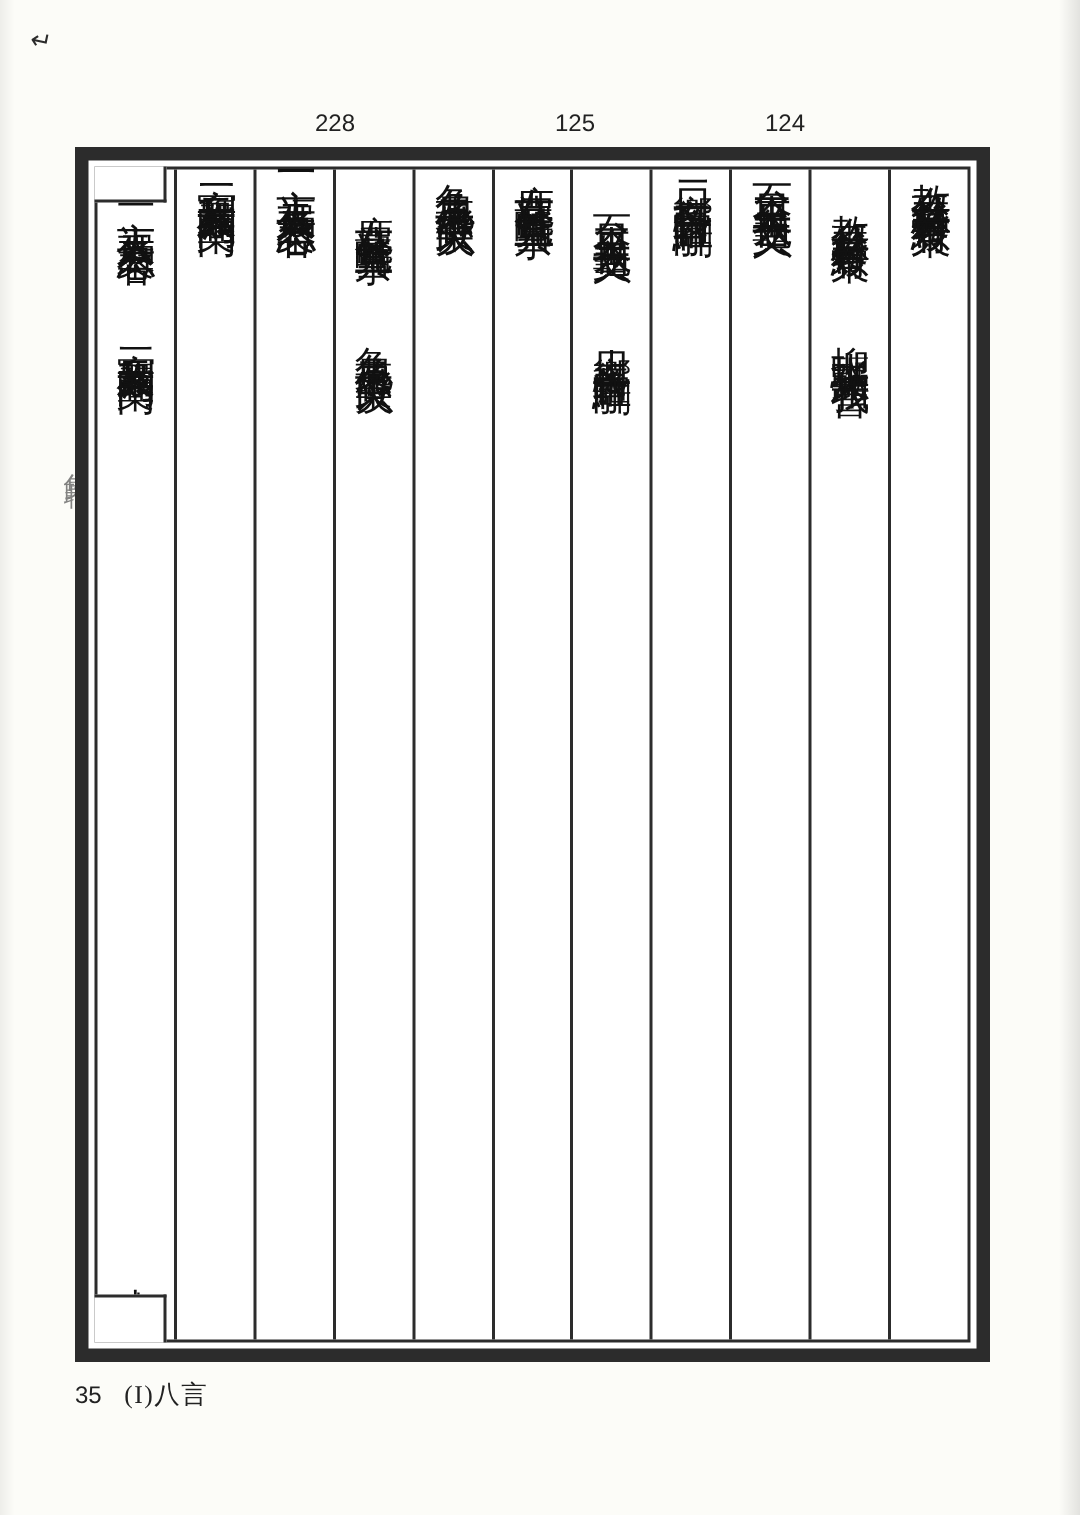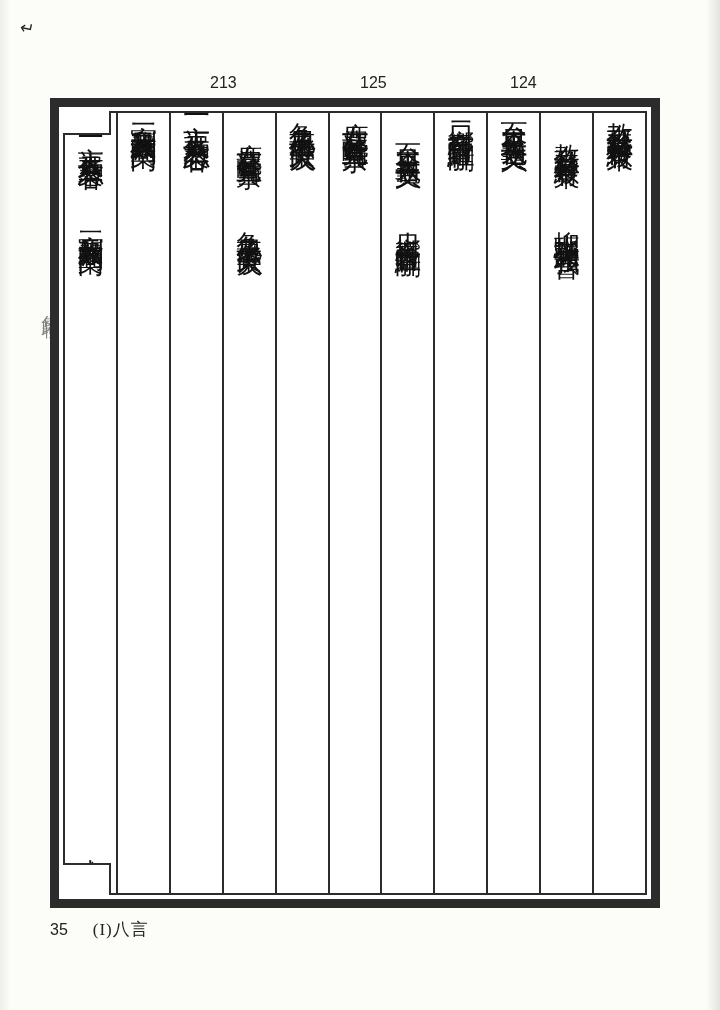--- a/index.html
+++ b/index.html
@@ -159,21 +159,21 @@
     color: #111;
     letter-spacing: 2px;
   }
 
   .footer {
     position: absolute;
     left: 50px;
     top: 918px;
     display: flex;
     align-items: baseline;
-    gap: 25px;
+    gap: 15px;
   }
   .folio {
     font-size: 16px;
     color: #222;
     font-family: "Liberation Sans", sans-serif;
   }
   .footer-label {
     font-size: 17px;
     color: #222;
     letter-spacing: 1px;
@@ -184,22 +184,22 @@
 
 <div class="page">
   <div class="paper-edge"></div>
   <div class="paper-edge-left"></div>
 
   <div class="corner-mark">↵</div>
 
   <div class="side-caption">集聯</div>
 
   <div class="colnums">
-    <div class="colnum" style="left:150px">213</div>
-    <div class="colnum" style="left:300px">125</div>
+    <div class="colnum" style="left:150px">228</div>
+    <div class="colnum" style="left:310px">125</div>
     <div class="colnum" style="left:450px">124</div>
   </div>
 
   <div class="frame">
     <div class="frame-inner">
       <div class="notch-top"></div>
       <div class="notch"></div>
 
       <div class="col">
         <div class="vtext seal">教嗇焚林帝綏有衆</div>

